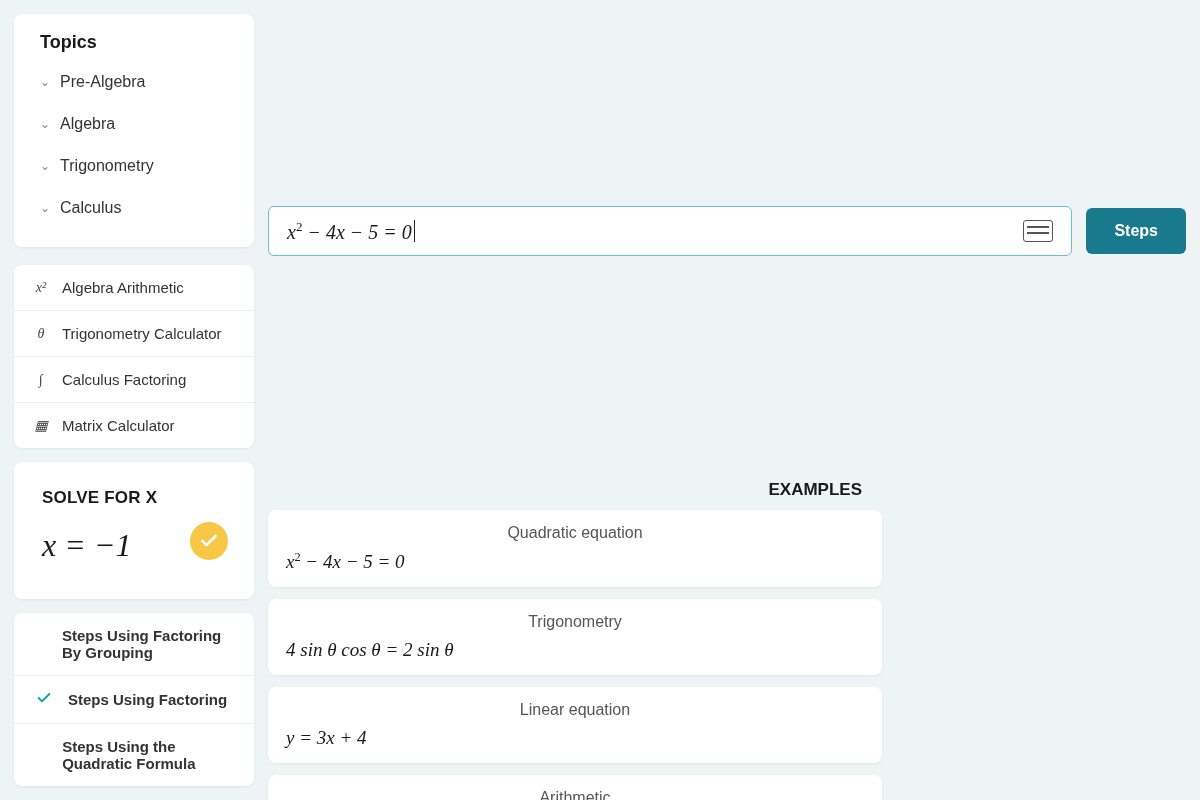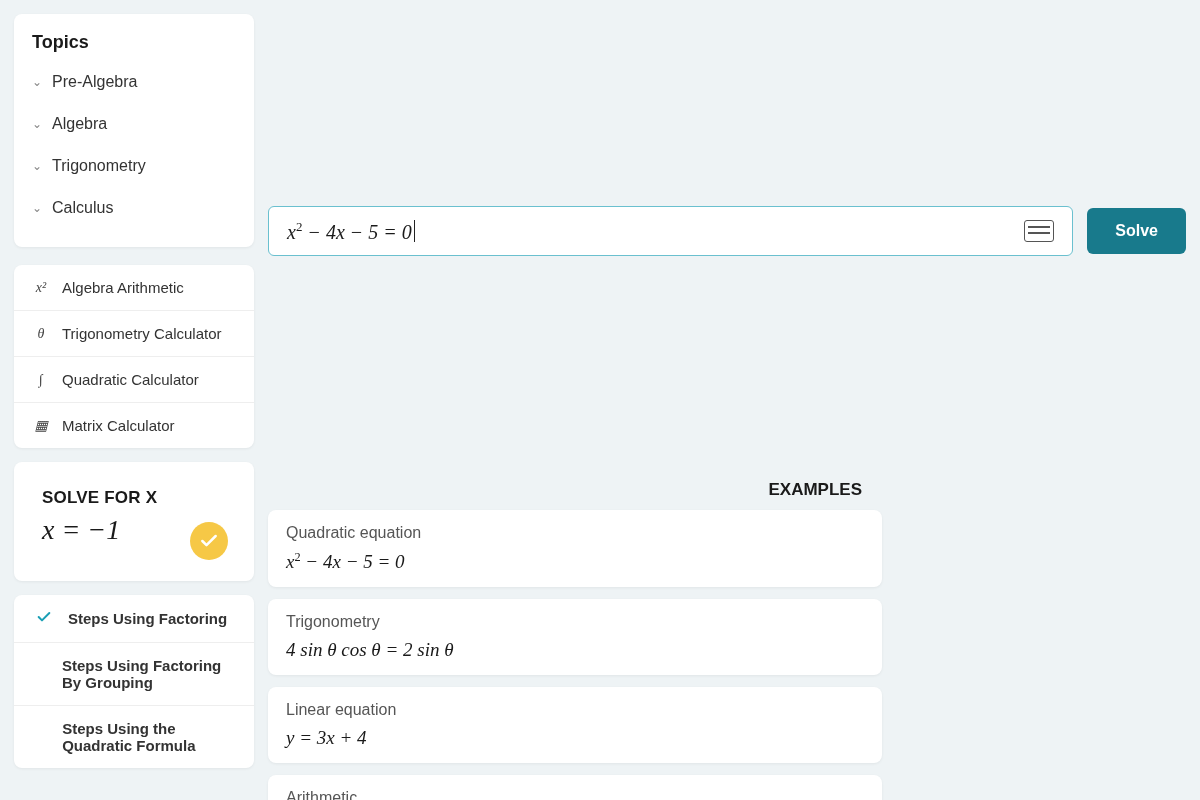--- a/index.html
+++ b/index.html
@@ -16,21 +16,21 @@
   grid-template-columns: 240px 1fr 290px;
   gap: 14px;
   padding: 14px;
 }
 .card {
   background: #fff;
   border-radius: 8px;
   box-shadow: 0 1px 3px rgba(0,0,0,0.06);
 }
 
-.sidebar-topics { padding: 18px 0; margin-bottom: 18px; }
+.sidebar-topics { padding: 18px 8px; margin-bottom: 18px; }
 .sidebar-title { font-size: 18px; font-weight: 700; padding: 0 18px 8px; }
 .topic-item {
   display: flex; align-items: center; gap: 10px;
   padding: 12px 18px; font-size: 16px; color: #333; cursor: pointer;
 }
 .chev { color: #888; font-size: 12px; }
 .sidebar-tools { }
 .tool-item {
   display: flex; align-items: flex-end; gap: 12px;
   padding: 14px 18px; font-size: 15px; color: #333;
@@ -56,41 +56,41 @@
 .kbd-icon::before { top:5px; }
 .kbd-icon::after { top:11px; }
 .solve-btn {
   background:#187a8c; color:#fff; border:none; border-radius:6px;
   padding: 14px 28px; font-size:16px; font-weight:600; cursor:pointer;
 }
 
 .main-col { display:flex; flex-direction:column; gap:14px; }
 .solve-card { padding: 26px 28px 28px; position:relative; }
 .section-heading { font-size:17px; font-weight:800; letter-spacing:0.2px; }
-.solutions { font-family: Georgia, "Times New Roman", serif; font-size:28px; font-style: italic; line-height:1.6; }
+.solutions { font-family: Georgia, "Times New Roman", serif; font-size:32px; font-style: italic; line-height:1.6;margin-top:12px; }
 .check-badge {
   position:absolute; right:26px; top:60px;
   width:38px; height:38px; border-radius:50%; background:#f6c846;
   display:flex; align-items:center; justify-content:center; color:#fff;
 }
 .check-badge svg { width:20px; height:20px; }
 .steps-card { }
 .step-row {
   display:flex; align-items:center; gap:14px;
   padding:14px 22px; border-bottom:1px solid #eee; cursor:pointer;
   font-size:15px; font-weight:600; color:#333;
 }
 .step-row:last-child { border-bottom:none; }
 .step-check { width:18px; color:#1a9fb5; }
 
 .right-col { }
 .examples-title { font-size:17px; font-weight:800; padding: 18px 20px 10px; text-align: right; }
 .ex-list { display:flex; flex-direction:column; gap:12px; }
 .ex-card { padding:14px 18px; cursor:pointer; }
-.ex-label { font-size:16px; color:#555; margin-bottom:8px; }
+.ex-label { font-size:16px; color:#555; margin-bottom:8px;text-align:center; }
 .ex-math { font-family:Georgia,"Times New Roman",serif; font-size:19px; font-style:italic; }
 .sup { font-size:0.65em; vertical-align:super; font-style:normal; }
 </style>
 </head>
 <body>
 
 <div class="layout">
 
   <div>
     <div class="card sidebar-topics">
@@ -117,66 +117,66 @@
       <div class="tool-item">
         <span class="tool-icon">x²</span>
         <span>Algebra Arithmetic</span>
       </div>
       <div class="tool-item">
         <span class="tool-icon">θ</span>
         <span>Trigonometry Calculator</span>
       </div>
       <div class="tool-item">
         <span class="tool-icon">∫</span>
-        <span>Quadratic Calculator</span>
+        <span>Calculus Factoring</span>
       </div>
       <div class="tool-item">
         <span class="tool-icon">▦</span>
         <span>Matrix Calculator</span>
       </div>
     </div>
   </div>
 
   <div style="display:contents">
     <div class="topbar">
       <div class="equation-input">
         <span class="eq-text"><span style="font-style:italic">x</span><span class="sup">2</span> − 4<span style="font-style:italic">x</span> − 5 = 0<span style="border-left:1px solid #222; margin-left:2px;">&nbsp;</span></span>
         <span class="kbd-icon"></span>
       </div>
-      <button class="solve-btn">Solve</button>
+      <button class="solve-btn">Steps</button>
     </div>
 
     <div class="main-col">
       <div class="card solve-card">
         <div class="section-heading">SOLVE FOR X</div>
         <div class="solutions">
           <div>x = −1</div>
         </div>
         <div class="check-badge">
           <svg viewBox="0 0 24 24" fill="none" stroke="#fff" stroke-width="3" stroke-linecap="round" stroke-linejoin="round">
               <polyline points="4 12 9 17 20 6"></polyline>
             </svg>
         </div>
       </div>
 
       <div class="card steps-card">
+        <div class="step-row">
+          <span class="step-check"></span>
+          <span>Steps Using Factoring By Grouping</span>
+        </div>
         <div class="step-row">
           <span class="step-check">
             <svg viewBox="0 0 24 24" width="16" height="16" fill="none" stroke="#1a9fb5" stroke-width="3" stroke-linecap="round" stroke-linejoin="round">
                 <polyline points="4 12 9 17 20 6"></polyline>
               </svg>
           </span>
           <span>Steps Using Factoring</span>
         </div>
         <div class="step-row">
           <span class="step-check"></span>
-          <span>Steps Using Factoring By Grouping</span>
-        </div>
-        <div class="step-row">
-          <span class="step-check"></span>
           <span>Steps Using the Quadratic Formula</span>
         </div>
 
       </div>
 
     </div>
 
     
     <div class="right-col">
       <div class="examples-title">EXAMPLES</div>

